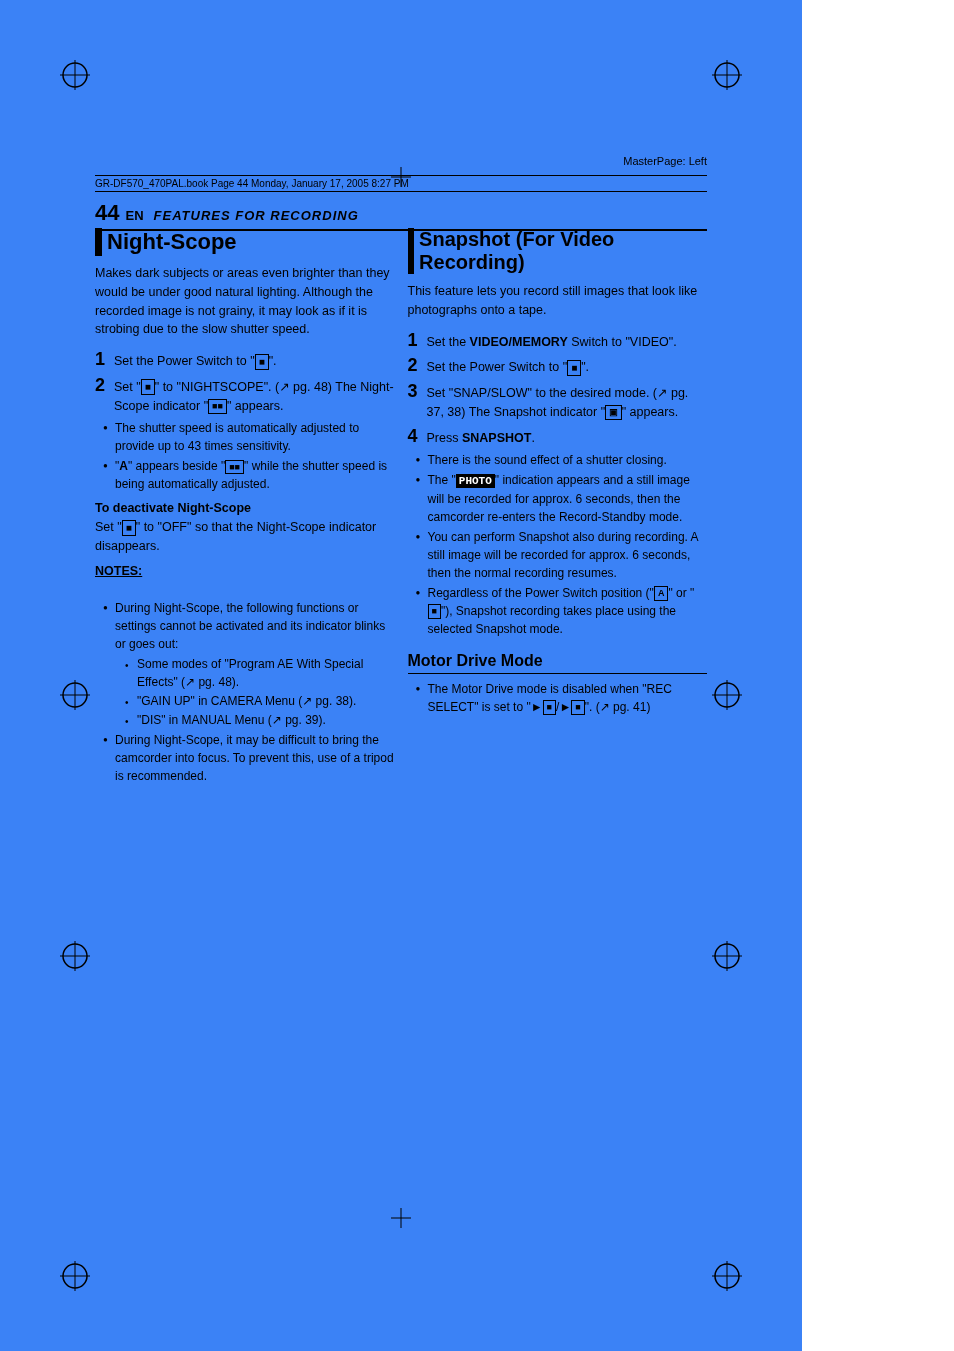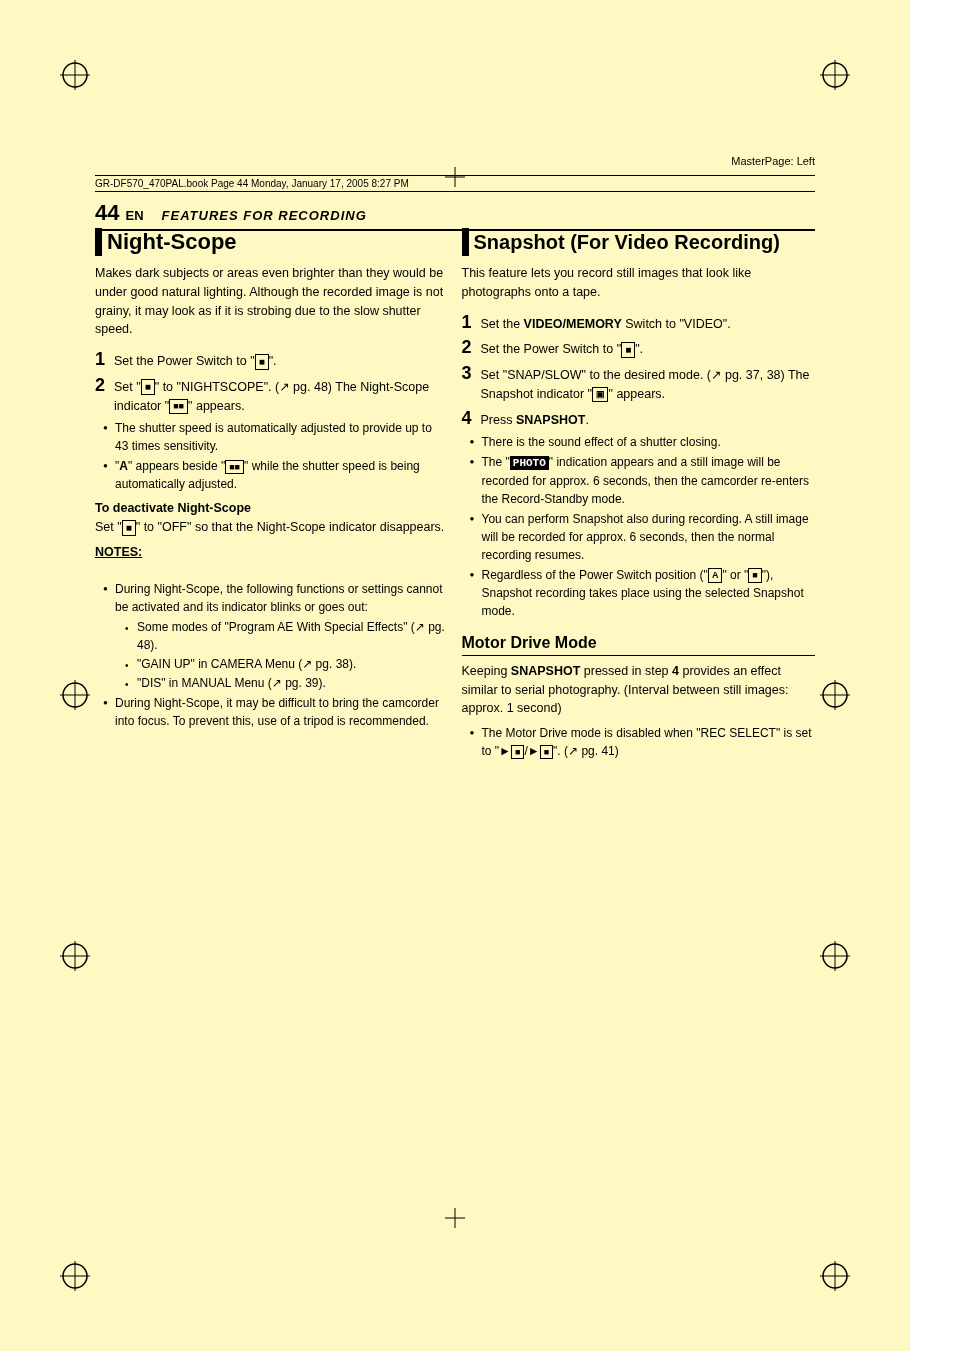--- a/index.html
+++ b/index.html
@@ -7,23 +7,23 @@
       width: 954px;
       min-height: 1351px;
       background: #fff;
       font-family: Arial, Helvetica, sans-serif;
       font-size: 13px;
       color: #000;
       position: relative;
     }
 
     .page-container {
-      width: 910px;
+      width: 802px;
       min-height: 1351px;
-      background: #fef9c3;
+      background: #3b82f6;
       position: relative;
       padding: 3px;
     }
 
     
     .reg-mark {
       position: absolute;
       width: 30px;
       height: 30px;
     }
@@ -338,21 +338,21 @@
 
   <div class="master-page-label">MasterPage: Left</div>
 
   <div class="file-info-bar">
     <span>GR-DF570_470PAL.book  Page 44  Monday, January 17, 2005  8:27 PM</span>
   </div>
 
   <div class="section-header">
     <span class="page-number">44</span>
       <span class="page-number-sub">EN</span>
-    <span style="margin-left:12px;" class="section-title">FEATURES FOR RECORDING</span>
+    <span style="margin-left:4px;" class="section-title">FEATURES FOR RECORDING</span>
   </div>
 
   <div class="main-content">
 
     <div class="left-column">
 
       <div class="feature-title">
         <span class="feature-title-bar" style="width:7px; min-height:28px; display:inline-block; background:#000; margin-right:5px;"></span>
         <span class="feature-title-text">Night-Scope</span>
       </div>
@@ -424,21 +424,20 @@
 
       <ul class="bullet-list">
         <li>There is the sound effect of a shutter closing.</li>
         <li>The "<span class="photo-text">PHOTO</span>" indication appears and a still image will be recorded for approx. 6 seconds, then the camcorder re-enters the Record-Standby mode.</li>
         <li>You can perform Snapshot also during recording. A still image will be recorded for approx. 6 seconds, then the normal recording resumes.</li>
         <li>Regardless of the Power Switch position ("<span class="icon-box" style="font-size:9px;">A</span>" or "<span class="icon-box" style="font-size:9px;">■</span>"), Snapshot recording takes place using the selected Snapshot mode.</li>
       </ul>
 
       <div class="motor-drive-title">Motor Drive Mode</div>
 
-      <p style="font-size:12.5px; line-height:1.5; margin-bottom:6px;">Keeping <strong>SNAPSHOT</strong> pressed in step <strong>4</strong> provides an effect similar to serial photography. (Interval between still images: approx. 1 second)</p>
 
       <ul class="bullet-list">
         <li>The Motor Drive mode is disabled when "REC SELECT" is set to "►<span class="icon-box" style="font-size:9px;">■</span>/►<span class="icon-box" style="font-size:9px;">■</span>". (↗ pg. 41)</li>
       </ul>
 
     </div>
 
   </div>
 
 </div>

